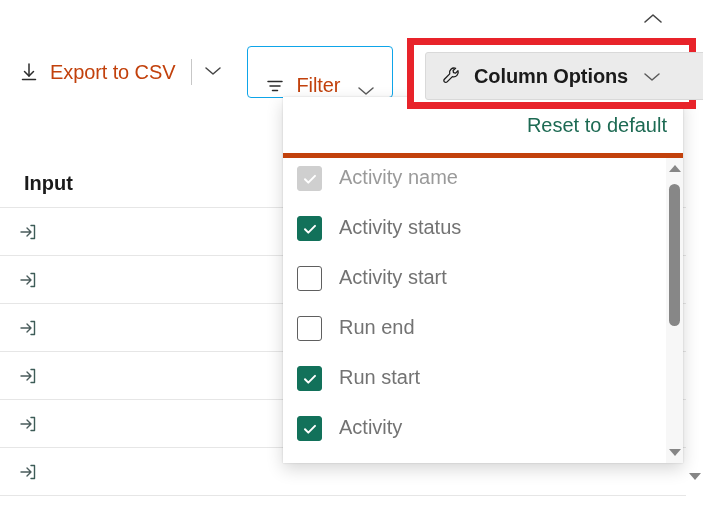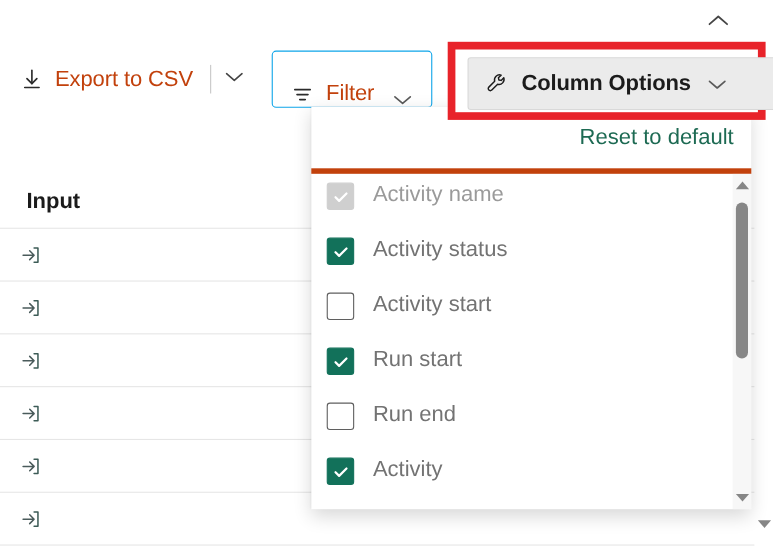--- a/index.html
+++ b/index.html
@@ -442,31 +442,31 @@
       </span>
       <span class="opt-label">Activity status</span>
     </div>
 
     <div class="opt-row">
       <span class="cb cb-unchecked"></span>
       <span class="opt-label">Activity start</span>
     </div>
 
     <div class="opt-row">
+      <span class="cb cb-unchecked"></span>
+      <span class="opt-label">Run end</span>
+    </div>
+
+    <div class="opt-row">
       <span class="cb cb-checked">
         <svg width="16" height="16" viewBox="0 0 16 16" fill="none">
           <path d="M3 8.3l3.3 3.3L13 4.9" stroke="#ffffff" stroke-width="2" stroke-linecap="round" stroke-linejoin="round"></path>
         </svg>
       </span>
       <span class="opt-label">Run start</span>
-    </div>
-
-    <div class="opt-row">
-      <span class="cb cb-unchecked"></span>
-      <span class="opt-label">Run end</span>
     </div>
 
     <div class="opt-row">
       <span class="cb cb-checked">
         <svg width="16" height="16" viewBox="0 0 16 16" fill="none">
           <path d="M3 8.3l3.3 3.3L13 4.9" stroke="#ffffff" stroke-width="2" stroke-linecap="round" stroke-linejoin="round"></path>
         </svg>
       </span>
       <span class="opt-label">Activity</span>
     </div>

